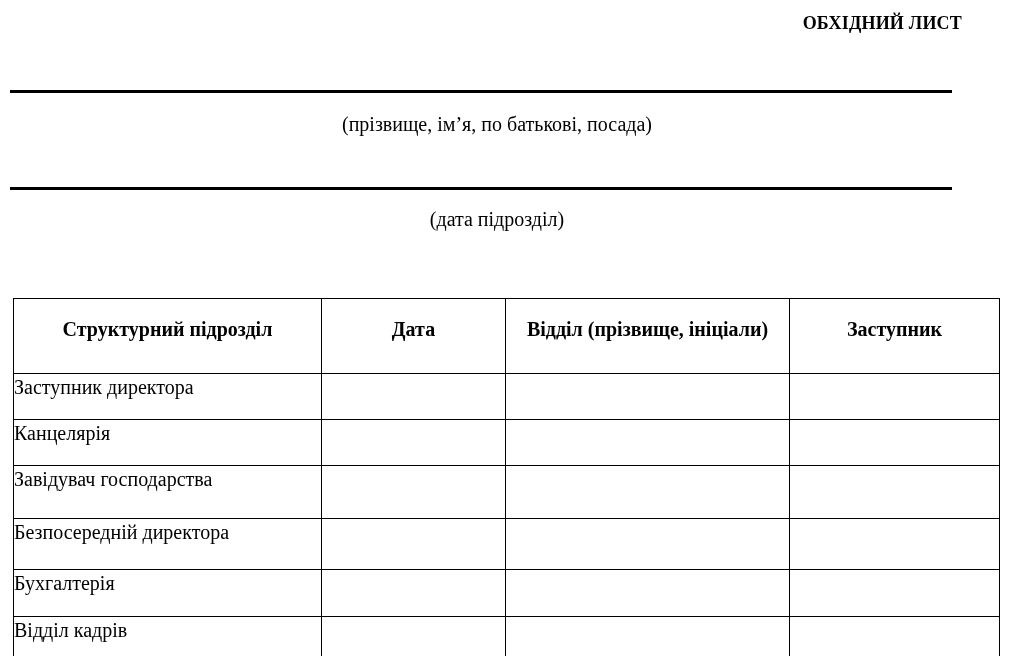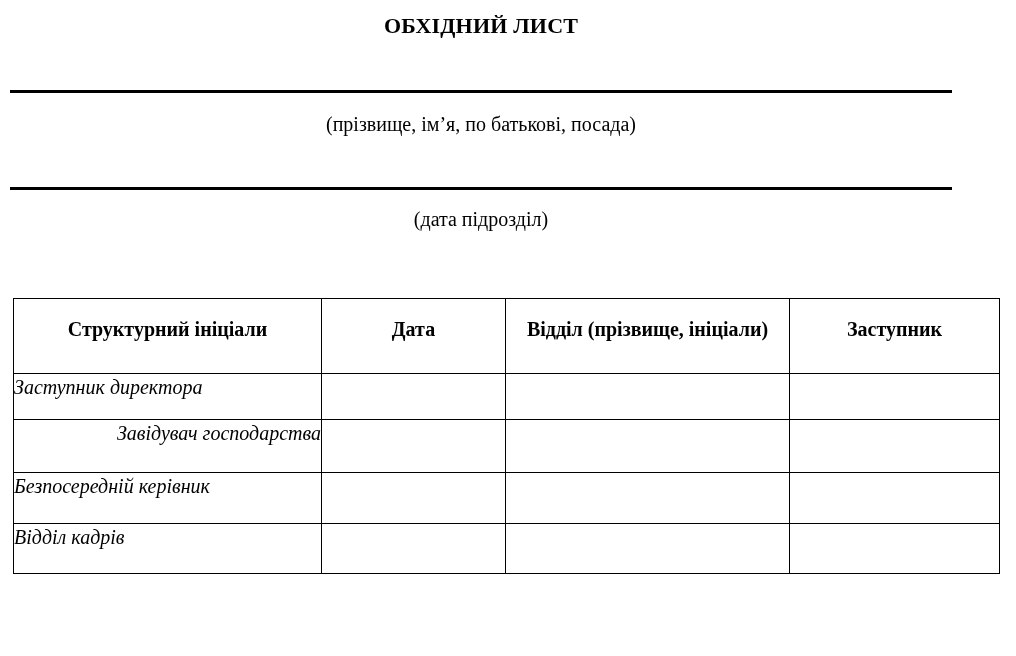--- a/index.html
+++ b/index.html
@@ -2,45 +2,45 @@
 <html><head>
   <meta charset="utf-8">
   <style>
     html, body { margin: 0; padding: 0; background: #ffffff; }
     body {
       width: 1016px; height: 656px; overflow: hidden; position: relative;
       font-family: "Liberation Serif", "DejaVu Serif", serif; color: #000;
     }
     .title {
       position: absolute; left: 0; width: 962px; top: 13px;
-      text-align: center; font-weight: bold; font-size: 22px; letter-spacing: 0.2px;
+      text-align: right; font-weight: bold; font-size: 18px; letter-spacing: 0.2px;
     }
     .rule {
       position: absolute; left: 10px; width: 942px; height: 3px; background: #000;
     }
     .rule1 { top: 90px; }
     .rule2 { top: 187px; }
     .caption {
-      position: absolute; left: 0; width: 962px; text-align: center; font-size: 20px;
+      position: absolute; left: 16px; width: 962px; text-align: center; font-size: 20px;
     }
     .cap1 { top: 113px; }
     .cap2 { top: 208px; }
     table.sheet {
       position: absolute; left: 13px; top: 298px;
       border-collapse: collapse; table-layout: fixed; width: 986px;
     }
     table.sheet th, table.sheet td {
       border: 1.5px solid #000; padding: 0; vertical-align: top;
     }
     table.sheet th {
       font-weight: bold; font-size: 20px; text-align: center; vertical-align: middle;
       height: 75px; line-height: 30px; padding-bottom: 14px; box-sizing: border-box;
     }
     table.sheet td { font-size: 20px; line-height: 26px; }
-    td.dept { padding: 4px 0 0 10px; font-style: italic; }
+    td.dept { padding: 4px 0 0 10px; }
     .c1 { width: 308px; } .c2 { width: 184px; } .c3 { width: 284px; } .c4 { width: 210px; }
   </style>
 </head>
 <body>
 
 <div class="title">ОБХІДНИЙ ЛИСТ</div>
 
 <div class="rule rule1"></div>
 <div class="caption cap1">(прізвище, ім’я, по батькові, посада)</div>
 
@@ -49,41 +49,53 @@
 
 <table class="sheet">
   <colgroup>
     <col class="c1">
       <col class="c2">
       <col class="c3">
       <col class="c4">
   </colgroup>
   <thead>
     <tr>
-      <th>Структурний ініціали</th>
+      <th>Структурний підрозділ</th>
       <th>Дата</th>
       <th>Відділ (прізвище, ініціали)</th>
       <th>Заступник</th>
     </tr>
   </thead>
   <tbody id="rows">
       <tr style="height: 46px;">
         <td class="dept">Заступник директора</td>
         <td></td>
         <td></td>
         <td></td>
       </tr>
-      <tr style="height: 53px; text-align: right;">
+      <tr style="height: 46px;">
+        <td class="dept">Канцелярія</td>
+        <td></td>
+        <td></td>
+        <td></td>
+      </tr>
+      <tr style="height: 53px;">
         <td class="dept">Завідувач господарства</td>
         <td></td>
         <td></td>
         <td></td>
       </tr>
       <tr style="height: 51px;">
-        <td class="dept">Безпосередній керівник</td>
+        <td class="dept">Безпосередній директора</td>
+        <td></td>
+        <td></td>
+        <td></td>
+      </tr>
+      <tr style="height: 47px;">
+        <td class="dept">Бухгалтерія</td>
         <td></td>
         <td></td>
         <td></td>
       </tr>
       <tr style="height: 50px;">
         <td class="dept">Відділ кадрів</td>
         <td></td>
         <td></td>
         <td></td>
       </tr>

